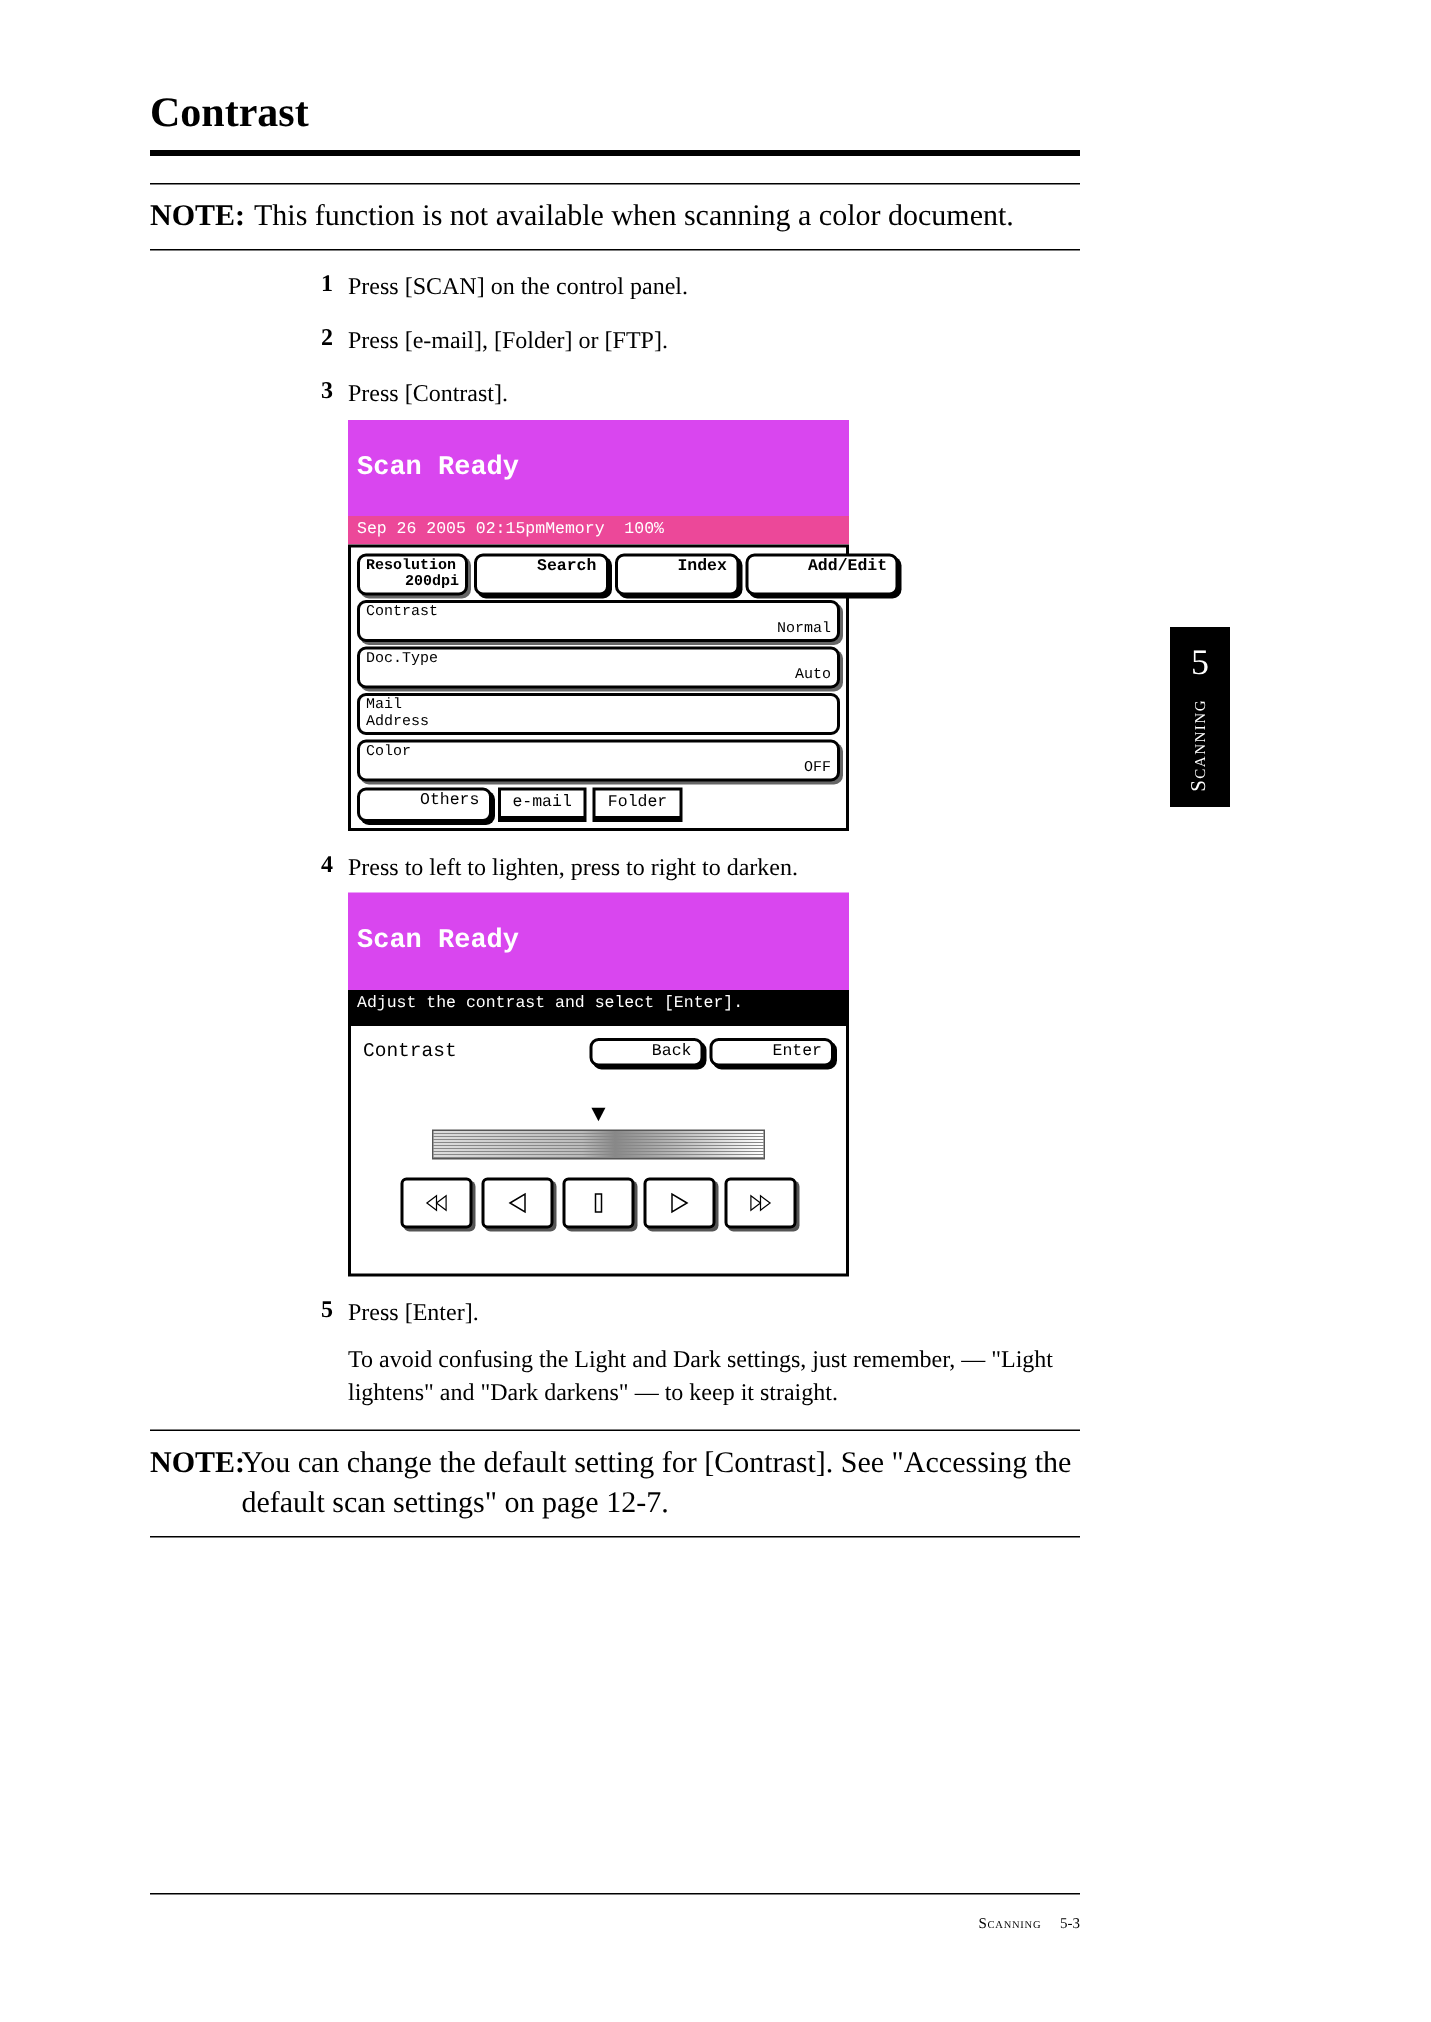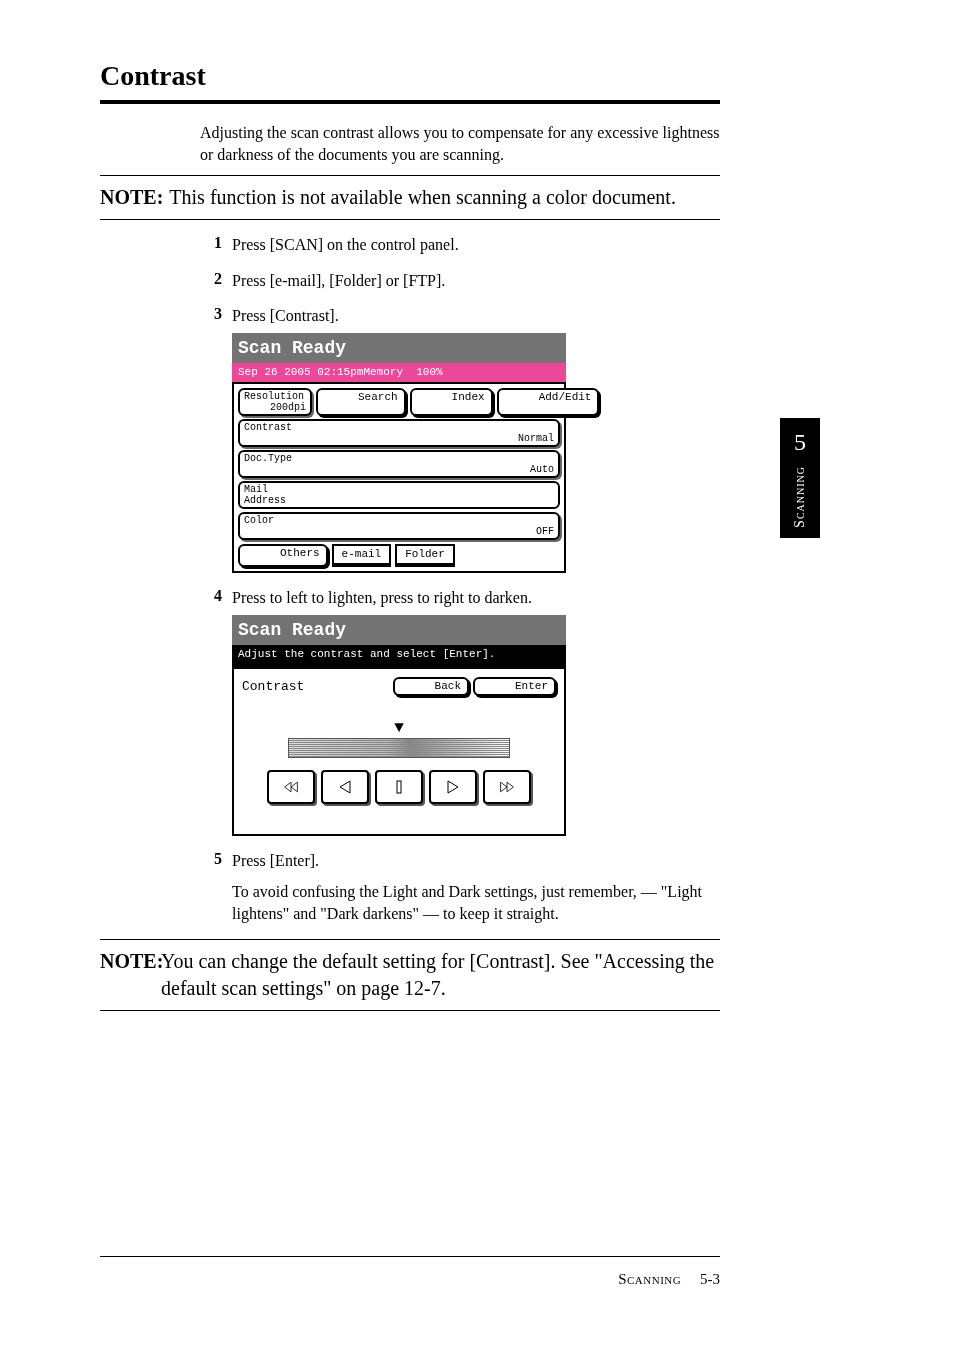--- a/index.html
+++ b/index.html
@@ -74,25 +74,25 @@
   }
   .screen {
     width: 334px;
     font-family: 'Courier New', monospace;
     font-size: 13px;
     color: #000;
     background: #fff;
     margin-top: 6px;
   }
   .screen-title {
-    background: #737373;
+    background: #d946ef;
     color: #fff;
     font-weight: bold;
     font-size: 18px;
-    padding: 3px 6px;
+    padding: 20px 6px;
   }
   .screen-subtitle {
     background: #000;
     color: #fff;
     font-size: 11px;
     padding: 2px 6px 5px 6px;
   }
   .screen-statusbar {
     background: #ec4899;
     color: #fff;
@@ -103,20 +103,21 @@
   .screen-body {
     border: 2px solid #000;
     padding: 4px;
     background: #fff;
   }
   .row {
     display: flex;
     align-items: stretch;
     gap: 4px;
     margin-bottom: 3px;
+    font-weight: bold;
   }
   .row.right {
     justify-content: space-between;
   }
   .lcd-btn {
     border: 2px solid #000;
     border-radius: 10px;
     padding: 1px 6px;
     font-size: 11px;
     line-height: 1.2;
@@ -233,37 +234,36 @@
     bottom: 60px;
     left: 100px;
     right: 100px;
   }
   .footer-line {
     border-top: 1px solid #000;
     margin-bottom: 14px;
   }
   .footer-text {
     text-align: right;
-    font-size: 15px;
+    font-size: 10px;
   }
   .smallcaps {
     font-variant: small-caps;
     letter-spacing: 0.5px;
   }
   svg.arrow { width: 16px; height: 14px; }
 </style>
 </head>
 <body>
 
 <div class="page">
 
   <div class="heading">Contrast</div>
   <hr class="thick-rule">
 
-  <div class="intro">Adjusting the scan contrast allows you to compensate for any excessive lightness or darkness of the documents you are scanning.</div>
 
   <hr class="thin-rule">
   <div class="note-row">
     <span class="note-label">NOTE:</span>
     <span>This function is not available when scanning a color document.</span>
   </div>
   <hr class="thin-rule">
 
   <div class="steps">
 

